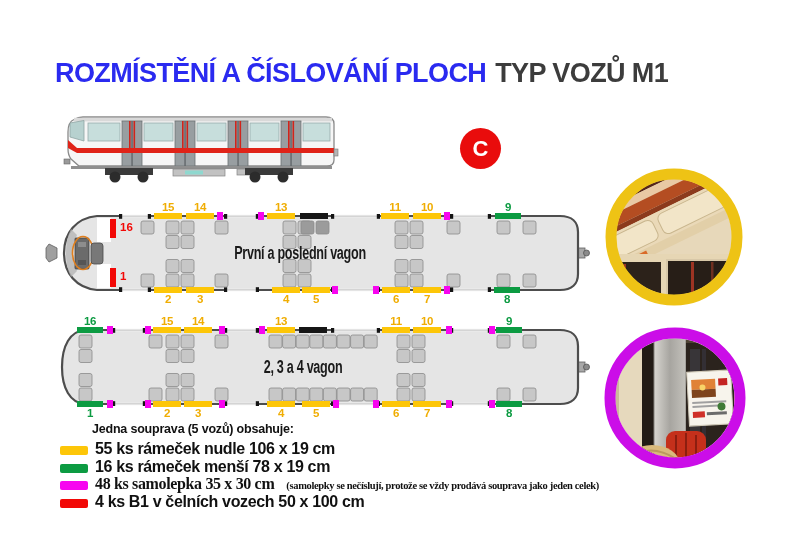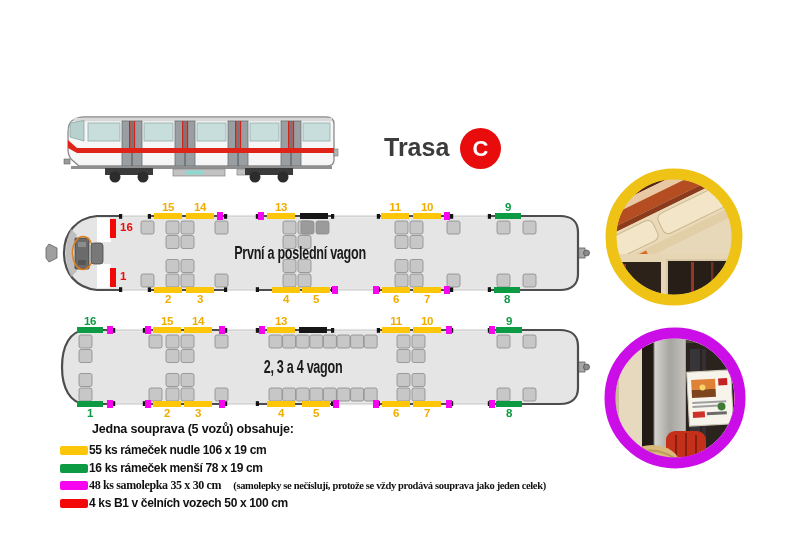--- a/index.html
+++ b/index.html
@@ -20,28 +20,31 @@
   .car svg.body{position:absolute;left:0;top:0;}
   .bar{position:absolute;}
   .num{position:absolute;width:26px;text-align:center;font-size:11.5px;font-weight:bold;letter-spacing:-0.3px;}
   .vnum{position:absolute;font-size:11.5px;font-weight:bold;}
   .car-caption{position:absolute;width:280px;text-align:center;top:41px;font-size:17.5px;font-weight:bold;
                color:#1a1a1a;letter-spacing:-0.4px;transform:scaleX(0.72);transform-origin:center;white-space:nowrap;}
   
   #legend-header{left:92px;top:422px;font-size:12.5px;font-weight:bold;letter-spacing:-0.2px;color:#111;}
   .leg-row{position:absolute;left:60px;white-space:nowrap;}
   .leg-row svg{vertical-align:-1px;}
-  .leg-text{font-size:12px;font-weight:bold;letter-spacing:-0.35px;color:#111;margin-left:1px;}
+  .leg-text{font-size:16px;font-weight:bold;letter-spacing:-0.35px;color:#111;margin-left:7px;}
   .leg-note{font-size:10.5px;font-weight:bold;letter-spacing:-0.35px;color:#111;margin-left:12px;}
 </style>
 </head>
 <body>
 
 <div id="canvas">
 
+  <div id="title" class="abs">
+    <span class="t1">ROZMÍSTĚNÍ A ČÍSLOVÁNÍ PLOCH</span><span class="t2">TYP VOZŮ M1</span>
+  </div>
 
   <svg class="abs" style="left:57px;top:111px;" width="295" height="78" viewBox="0 0 295 78">
     <path d="M 26,6 L 269,6 Q 277,6 277,13 L 277,49 Q 277,55 270,55 L 22,55 L 14,48 Q 11,44 11,38 L 11,21 Q 11,11 17,8.5 Q 21,6 26,6 Z" fill="#f6f6f6" stroke="#8a8a8a" stroke-width="1.3"></path>
     <rect x="17" y="6.8" width="258" height="3.6" fill="#d9d9d9"></rect>
     <polygon points="13,12 27,9.5 27,30 13,26" fill="#b7d1cf" stroke="#8fa4a3" stroke-width="0.8"></polygon>
     <rect x="31" y="12" width="32" height="18" fill="#c7dedc" stroke="#96abaa" stroke-width="0.8"></rect>
     <rect x="87" y="12" width="29" height="18" fill="#c7dedc" stroke="#96abaa" stroke-width="0.8"></rect>
     <rect x="140" y="12" width="29" height="18" fill="#c7dedc" stroke="#96abaa" stroke-width="0.8"></rect>
     <rect x="193" y="12" width="29" height="18" fill="#c7dedc" stroke="#96abaa" stroke-width="0.8"></rect>
     <rect x="246" y="12" width="27" height="18" fill="#c7dedc" stroke="#96abaa" stroke-width="0.8"></rect>
@@ -74,21 +77,20 @@
       <circle cx="58" cy="66" r="5.5" fill="#2c2c2c"></circle>
         <circle cx="86" cy="66" r="5.5" fill="#2c2c2c"></circle>
       <rect x="188" y="57" width="48" height="7" fill="#3a3a3a"></rect>
       <circle cx="198" cy="66" r="5.5" fill="#2c2c2c"></circle>
         <circle cx="226" cy="66" r="5.5" fill="#2c2c2c"></circle>
     </g>
     <rect x="7" y="48" width="6" height="5" fill="#9a9a9a" stroke="#666" stroke-width="0.6"></rect>
     <rect x="277" y="38" width="4" height="7" fill="#b5b5b5" stroke="#777" stroke-width="0.6"></rect>
   </svg>
 
-  <div id="route-label" class="abs">Trasa</div>
   <div id="route-badge" class="abs">C</div>
 
   <div class="car" id="car1">
       <svg class="body" width="546" height="104" viewBox="0 0 546 104">
       <rect x="533" y="46" width="7" height="10" fill="#a8a8a8" stroke="#606060" stroke-width="0.8"></rect>
       <circle cx="541.5" cy="51" r="3" fill="#8b8b8b" stroke="#555" stroke-width="0.8"></circle>
       <path d="M 52,14 L 515,14 C 527,14 533,20 533,30 L 533,72 C 533,82 527,88 515,88 L 52,88 C 31,86 19,71 19,51 C 19,31 31,16 52,14 Z" fill="#e5e5e5" stroke="#4d4d4d" stroke-width="2.2"></path>
       <path d="M 26,27 C 22,35 21,43 21,51 C 21,59 22,67 26,75 L 32,69 C 29,63 28,57 28,51 C 28,45 29,39 32,33 Z" fill="#b5b5b5" opacity="0.8"></path>
       <rect x="52" y="16" width="14" height="24" fill="#ffffff"></rect>
       <rect x="52" y="62" width="14" height="24" fill="#ffffff"></rect>

